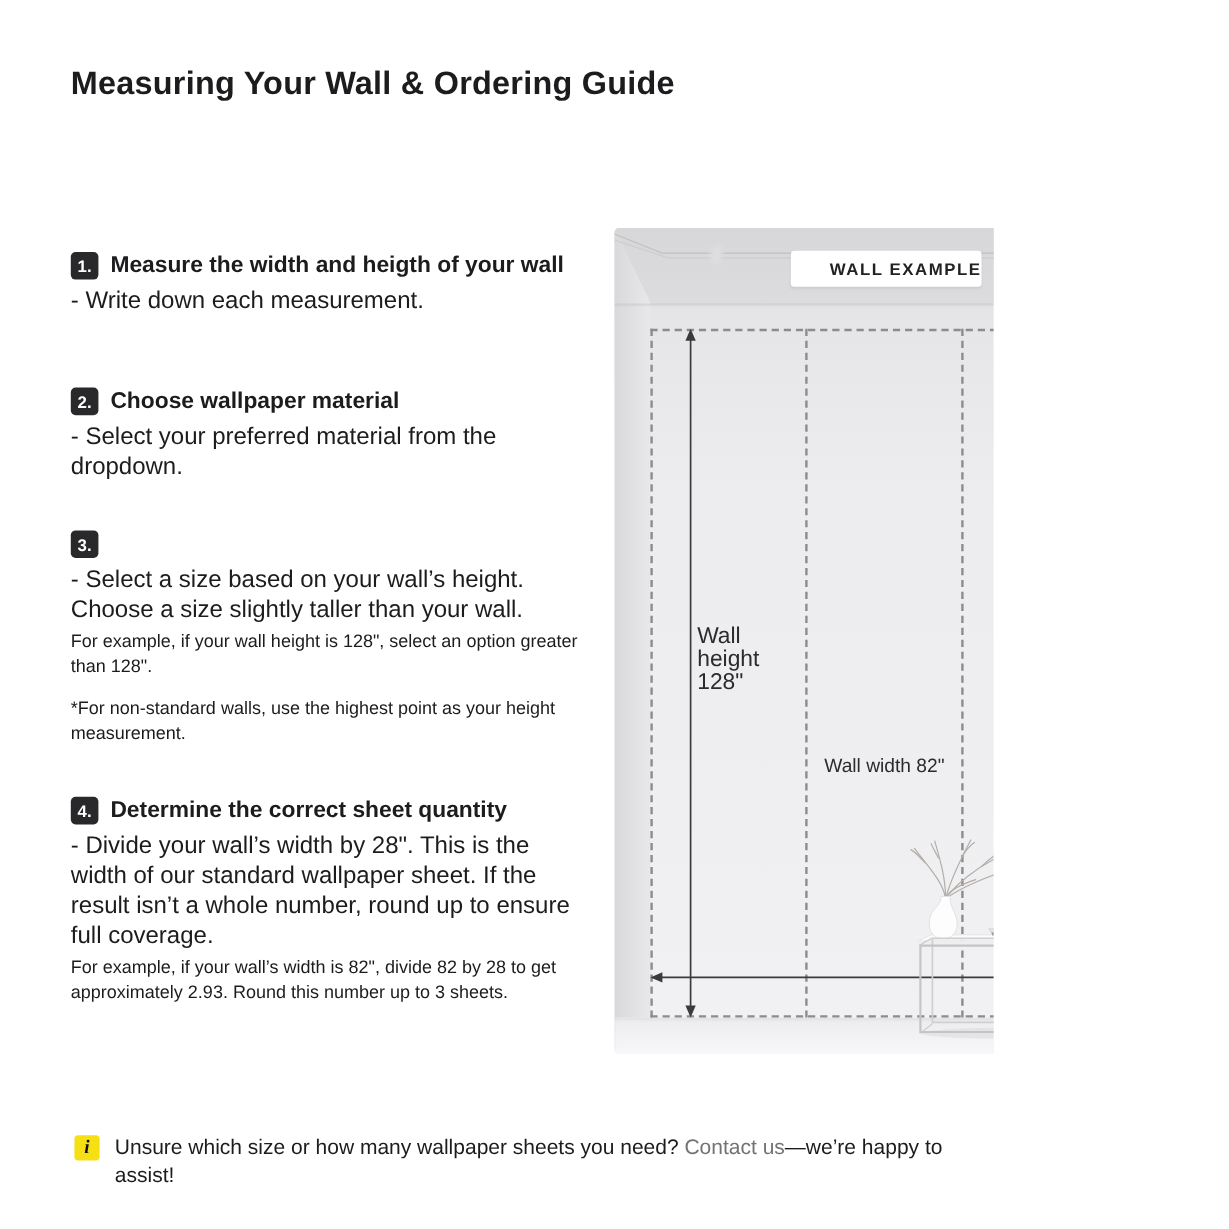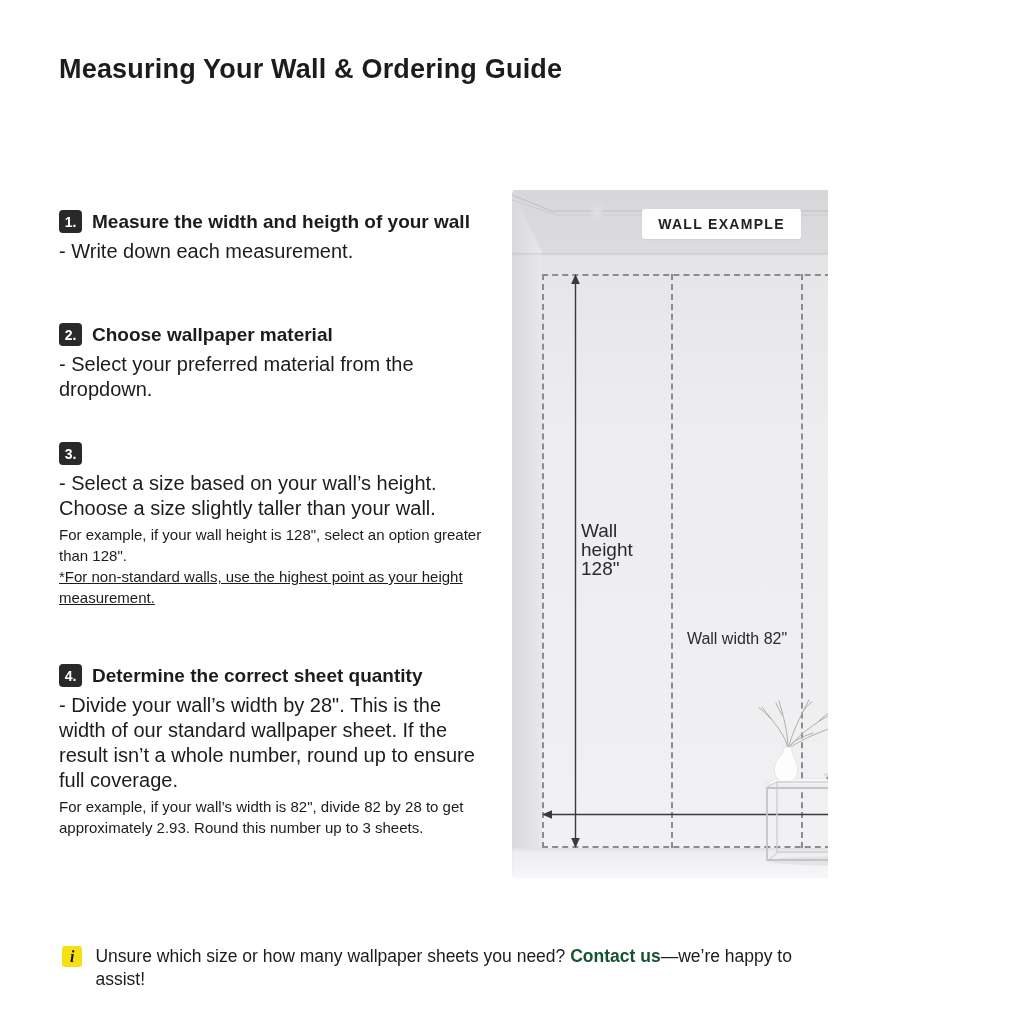--- a/index.html
+++ b/index.html
@@ -10,62 +10,62 @@
   .page-title { position:absolute; left:59px; top:54px; font-size:27px; font-weight:700; letter-spacing:.2px; }
   .intro { position:absolute; left:59px; top:106px; width:940px; font-size:19px; font-weight:700; line-height:24px; }
 
   .step { position:absolute; left:59px; width:452px; }
   .step-head { display:flex; align-items:center; gap:10px; }
   .badge { width:23px; height:23px; flex:0 0 23px; background:#29292b; color:#fff; border-radius:4px;
            font-size:14px; font-weight:700; display:flex; align-items:center; justify-content:center; }
   .step-heading { font-size:19px; font-weight:700; }
   .step-body { margin-top:6px; width:424px; font-size:20px; line-height:25px; }
   .step-example { margin-top:3px; width:424px; font-size:15px; line-height:21px; }
-  .step-note { width:424px; font-size:15px; line-height:21px;text-decoration:underline; }
+  .step-note { margin-top:14px; width:424px; font-size:15px; line-height:21px; }
 
   
   .wall-img { position:absolute; left:512px; top:190px; width:453px; height:688px; border-radius:4px; overflow:hidden;
               background:linear-gradient(180deg,#dededf 0%,#e7e7e9 14%,#ededef 34%,#efeff1 70%,#f1f1f3 95%); }
   .side-wall-left { position:absolute; left:0; top:0; width:30px; height:660px;
               background:linear-gradient(90deg,#d9d9db,#e8e8ea); }
   .side-wall-right { position:absolute; right:0; top:0; width:33px; height:660px;
               background:linear-gradient(270deg,#d6d6d8,#e8e8ea); }
   .ceiling { position:absolute; left:0; top:0; width:453px; height:64px;
               background:linear-gradient(180deg,#d7d7d9,#dcdcde);
               clip-path:polygon(0 0,100% 0,93.2% 100%,6.8% 100%); }
   .ceiling-edge { position:absolute; left:0; top:63px; width:453px; height:3px;
               background:linear-gradient(180deg,rgba(150,150,155,.25),rgba(150,150,155,0)); }
   .trim-svg { position:absolute; left:0; top:0; width:453px; height:40px; }
   .light { position:absolute; width:10px; height:16px; background:#dedee0; border-radius:5px; filter:blur(2px); }
   .light-1 { left:80px; top:14px; transform:rotate(10deg); }
   .light-2 { left:364px; top:16px; transform:rotate(-10deg); }
   .floor { position:absolute; left:0; bottom:0; width:453px; height:30px;
               background:linear-gradient(180deg,#ecebed,#f7f7f9); box-shadow:inset 0 2px 3px rgba(0,0,0,.05); }
 
-  .img-label { position:absolute; left:130px; top:19px; width:159px; height:30px; background:#ffffff; border-radius:3px;
-              font-size:14px; font-weight:700; letter-spacing:1.3px; line-height:30px; text-align:center; color:#222224;
+  .img-label { position:absolute; left:147px; top:19px; width:159px; height:30px; background:#ffffff; border-radius:3px;
+              font-size:14px; font-weight:700; letter-spacing:1.3px; line-height:30px; text-align:right; color:#222224;
               box-shadow:0 1px 2px rgba(0,0,0,.06); }
 
   .dash-rect { position:absolute; left:30px; top:84px; width:390px; height:574px; border:2px dashed #8c8c8e; }
   .dash-v { position:absolute; top:84px; height:574px; width:0; border-left:2px dashed #8c8c8e; }
   .dash-v1 { left:159px; } .dash-v2 { left:289px; }
 
   .arrows-svg { position:absolute; left:0; top:0; width:453px; height:688px; }
   .h-label { position:absolute; left:69px; top:331px; font-size:19px; line-height:19px; color:#2b2b2d; }
   .w-label { position:absolute; left:30px; top:440px; width:390px; text-align:center; font-size:16px; color:#2b2b2d; }
 
   .table-svg { position:absolute; left:240px; top:505px; width:140px; height:172px; }
 
   
   .footer { position:absolute; left:62px; top:945px; display:flex; align-items:flex-start; gap:13px; }
   .info-icon { width:21px; height:21px; background:#f6e013; border-radius:3px; margin-top:1px;
               font-family:"Liberation Serif", serif; font-style:italic; font-weight:700; font-size:16px;
               color:#111; display:flex; align-items:center; justify-content:center; }
   .footer-text { font-size:17.5px; line-height:23px; }
-  .contact-link { font-weight:700; color:#14532d; text-decoration:none; cursor:pointer;margin-top:28px; }
+  .contact-link { font-weight:400; color:#737373; text-decoration:none; cursor:pointer;margin-top:28px; }
 </style>
 </head>
 <body>
 
 <div class="canvas">
 
   <h1 class="page-title">Measuring Your Wall &amp; Ordering Guide</h1>
 
 
   <div class="step" style="top:210px;">

